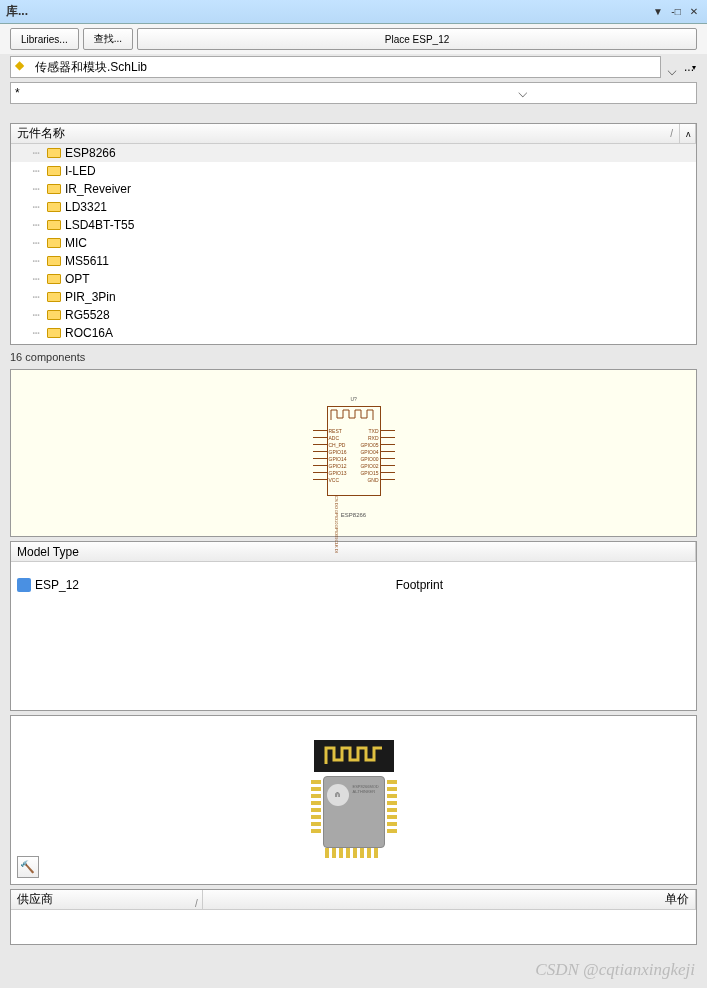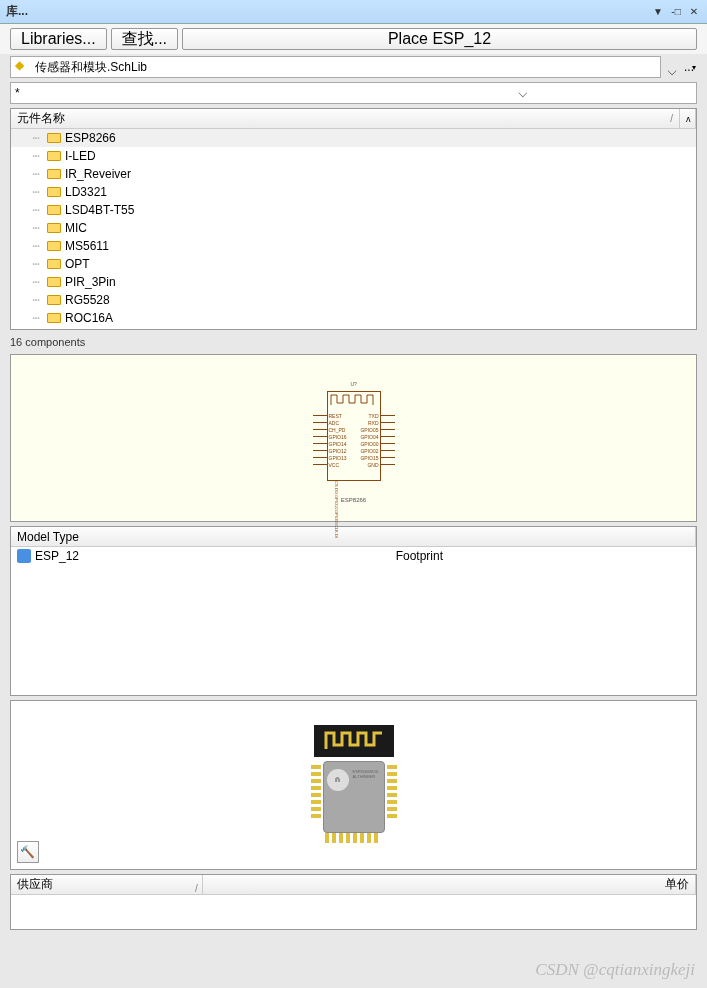--- a/index.html
+++ b/index.html
@@ -2,21 +2,21 @@
 <html><head>
 <meta charset="utf-8">
 <style>
 * { box-sizing: border-box; margin: 0; padding: 0; }
 body { font-family: "Microsoft YaHei", Tahoma, sans-serif; font-size: 12px; background: #e8e8e8; width: 707px; height: 988px; overflow: hidden; position: relative; }
 .titlebar { height: 24px; background: linear-gradient(#c4e3ff, #b8daf8); border-bottom: 1px solid #8aa; display: flex; align-items: center; padding: 0 6px; justify-content: space-between; }
 .titlebar .t { font-weight: bold; color: #333; }
 .titlebar .icons { display: flex; gap: 4px; }
 .titlebar .icons span { width: 14px; height: 12px; display: inline-flex; align-items: center; justify-content: center; font-size: 10px; color: #333; }
 .toolbar { display: flex; gap: 4px; padding: 4px 10px; background: #f5f5f5; }
-.btn { border: 1px solid #999; background: linear-gradient(#fff,#eee); padding: 2px 10px; cursor: pointer; border-radius: 2px; font-size: 16px; height: 22px; display: flex; align-items: center; }
+.btn { border: 1px solid #999; background: linear-gradient(#fff,#eee); padding: 2px 10px; cursor: pointer; border-radius: 2px; font-size: 10px; height: 22px; display: flex; align-items: center; }
 .btn.place { flex: 1; justify-content: center; }
 .row { display: flex; gap: 4px; padding: 2px 10px; align-items: flex-end; }
 .libselect { flex: 1; height: 22px; border: 1px solid #aaa; background: #fff; display: flex; align-items: center; padding: 0 4px; gap: 4px; }
 .chev { width: 14px; text-align: center; color: #333; }
 .drop { width: 14px; height: 22px; display: flex; align-items: center; justify-content: center; }
 .filter { width: calc(100% - 20px); margin: 2px 10px; height: 22px; border: 1px solid #aaa; background: #fff; display: flex; align-items: center; padding: 0 4px; }
 .filter span { flex: 1; }
 .panel { margin: 4px 10px; border: 1px solid #999; background: #fff; }
 .colhdr { display: flex; background: linear-gradient(#fdfdfd,#ececec); border-bottom: 1px solid #ccc; height: 20px; align-items: center; }
 .colhdr .col { padding: 0 6px; border-right: 1px solid #ccc; height: 100%; display: flex; align-items: center; }
@@ -24,21 +24,21 @@
 .complist::-webkit-scrollbar { width: 16px; }
 .complist::-webkit-scrollbar-thumb { background: #c0c0c0; border: 1px solid #999; }
 .complist::-webkit-scrollbar-track { background: #eee; }
 .tree-item { display: flex; align-items: center; height: 18px; padding-left: 18px; gap: 4px; cursor: pointer; }
 .tree-item.sel { background: #f0f0f0; }
 .tree-conn { color: #bbb; font-family: monospace; width: 14px; text-align: center; }
 .tree-icon { width: 14px; height: 10px; background: #ffd966; border: 1px solid #c90; border-radius: 1px; }
 .status { padding: 2px 10px; font-size: 11px; color: #333; }
 .preview { margin: 4px 10px; border: 1px solid #999; background: #fffff0; height: 168px; display: flex; align-items: center; justify-content: center; position: relative; }
 .modelpanel { margin: 4px 10px; border: 1px solid #999; background: #fff; height: 170px; }
-.modelrow { display: flex; padding: 2px 6px; align-items: center; gap: 4px; }
+.modelrow { display: flex; padding: 16px 6px; align-items: center; gap: 4px; }
 .fp-icon { width: 14px; height: 14px; background: #4a90e2; border-radius: 2px; display: inline-block; }
 .pcbpreview { margin: 4px 10px; border: 1px solid #999; background: #fff; height: 170px; display: flex; align-items: center; justify-content: center; position: relative; }
 .toolcorner { position: absolute; left: 6px; bottom: 6px; width: 22px; height: 22px; border: 1px solid #999; background: linear-gradient(#fff,#eee); display: flex; align-items: center; justify-content: center; }
 .supplier { margin: 4px 10px; border: 1px solid #999; background: #fff; height: 56px; }
 .watermark { position: absolute; right: 12px; bottom: 8px; color: #bbb; font-style: italic; font-size: 17px; font-family: Georgia, serif; }
 .schlib-icon { width: 16px; height: 14px; display: inline-block; position: relative; }
 .schlib-icon::before { content: "◆"; color: #e0b000; font-size: 12px; position: absolute; top: -2px; }
 
 .chip { position: relative; width: 90px; height: 110px; }
 .chip-body { position: absolute; left: 18px; top: 8px; width: 54px; height: 90px; border: 1px solid #8b4513; background: transparent; }
@@ -90,21 +90,21 @@
   </div>
   <span class="chev">⌵</span>
   <div class="drop">...<span style="font-size:8px;margin-left:-2px">▾</span></div>
 </div>
 
 <div class="filter">
   <span>*</span>
   <span class="chev">⌵</span>
 </div>
 
-<div class="panel" style="margin-top:4px">
+<div class="panel" style="margin-top:19px">
   <div class="colhdr">
     <div class="col" style="flex:1">
       <span>元件名称</span>
       <span style="margin-left:auto;color:#888;font-size:10px">/</span>
     </div>
     <div class="col" style="width:16px">
       <span style="font-size:9px">ʌ</span>
     </div>
   </div>
   <div class="complist" id="complist">

